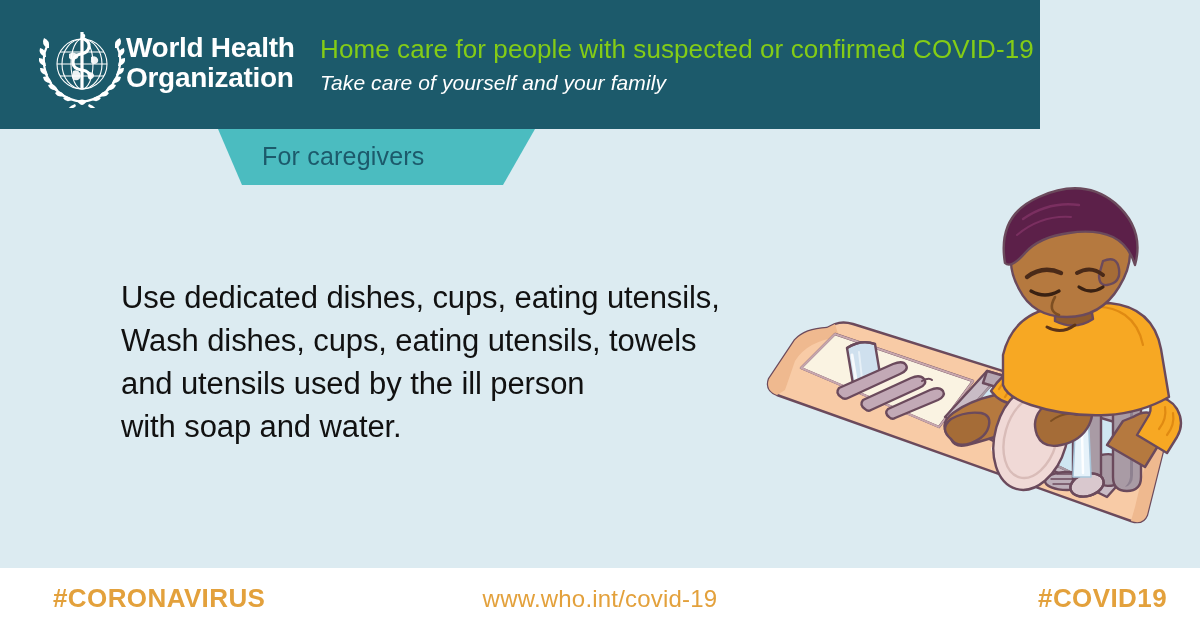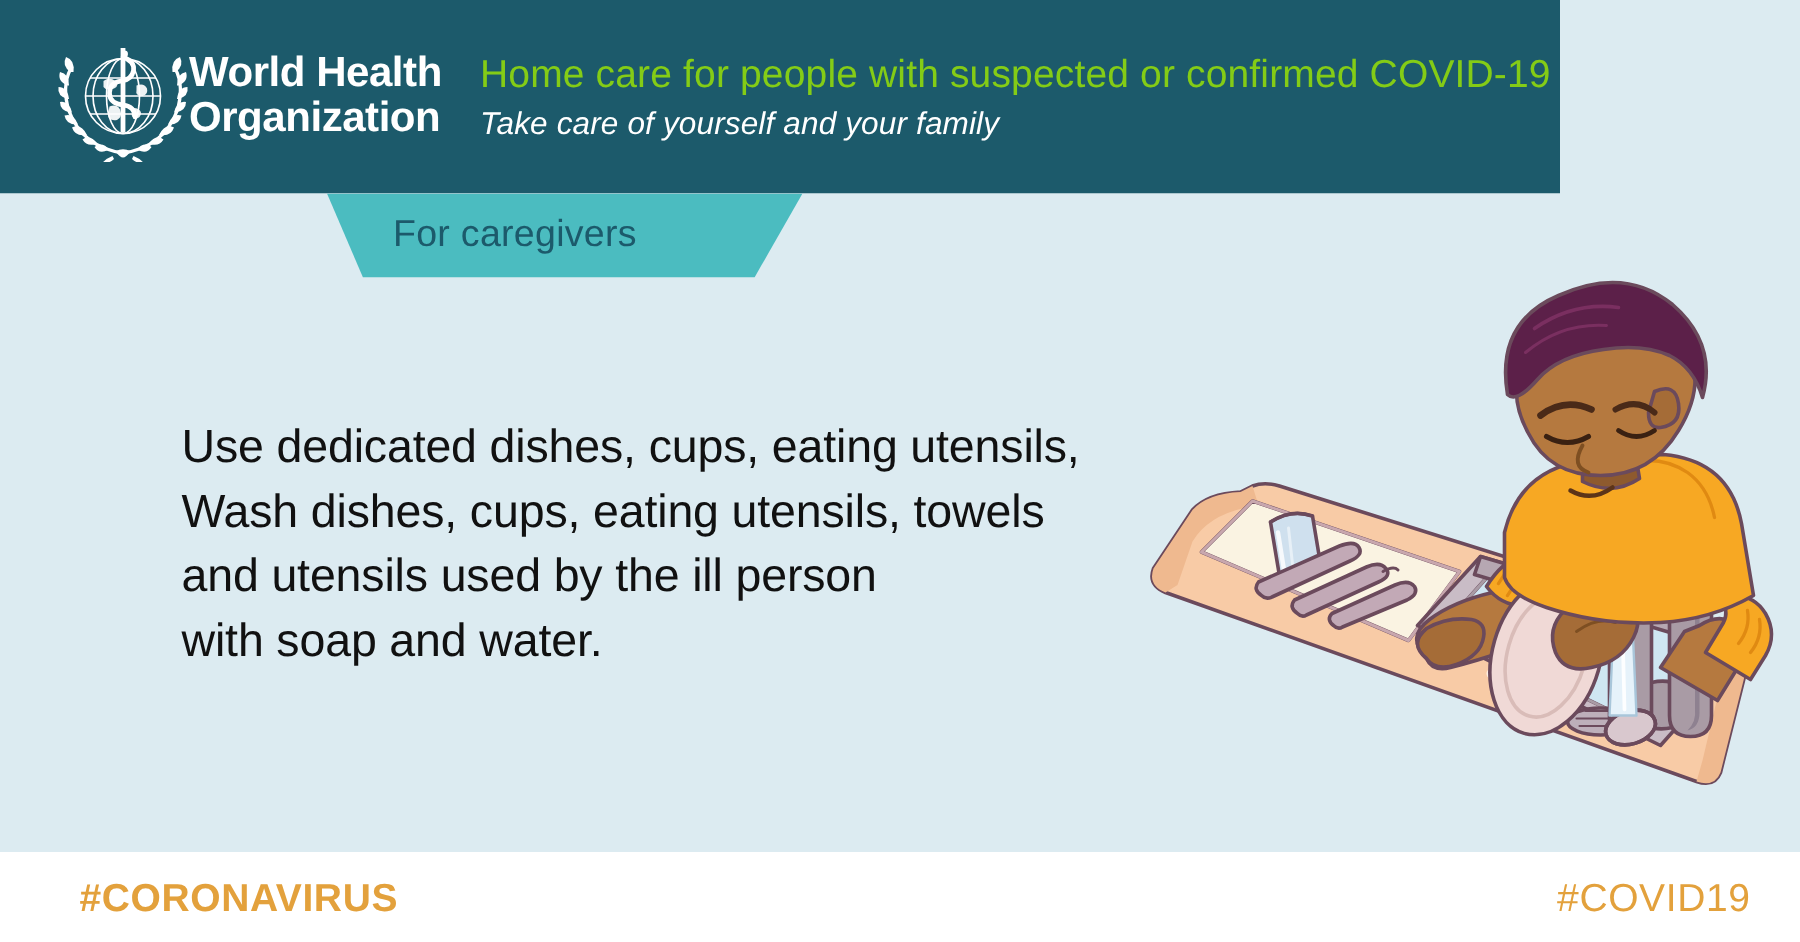--- a/index.html
+++ b/index.html
@@ -140,21 +140,21 @@
     text-align: center;
     color: #E3A13C;
     font-size: 24px;
     letter-spacing: 0.2px;
   }
   .footer-right {
     position: absolute;
     right: 33px; top: 583px;
     color: #E3A13C;
     font-size: 26px;
-    font-weight: normal;
+    font-weight: bold;
     letter-spacing: 0.4px;
   }
 </style>
 </head>
 <body>
 
 <div id="poster">
 
   <div class="header">
 
@@ -411,15 +411,16 @@
 
         <path d="M300 112 q-8 14 4 18" fill="none" stroke="#7E4F22" stroke-width="2.6"></path>
 
         <path d="M292 142 q14 8 28 -2" fill="none" stroke="#5C3418" stroke-width="3"></path>
       </g>
     </svg>
   </div>
 
   <div class="footer"></div>
   <div class="footer-left">#CORONAVIRUS</div>
+  <div class="footer-center">www.who.int/covid-19</div>
   <div class="footer-right">#COVID19</div>
 
 </div>
 
 </body></html>

